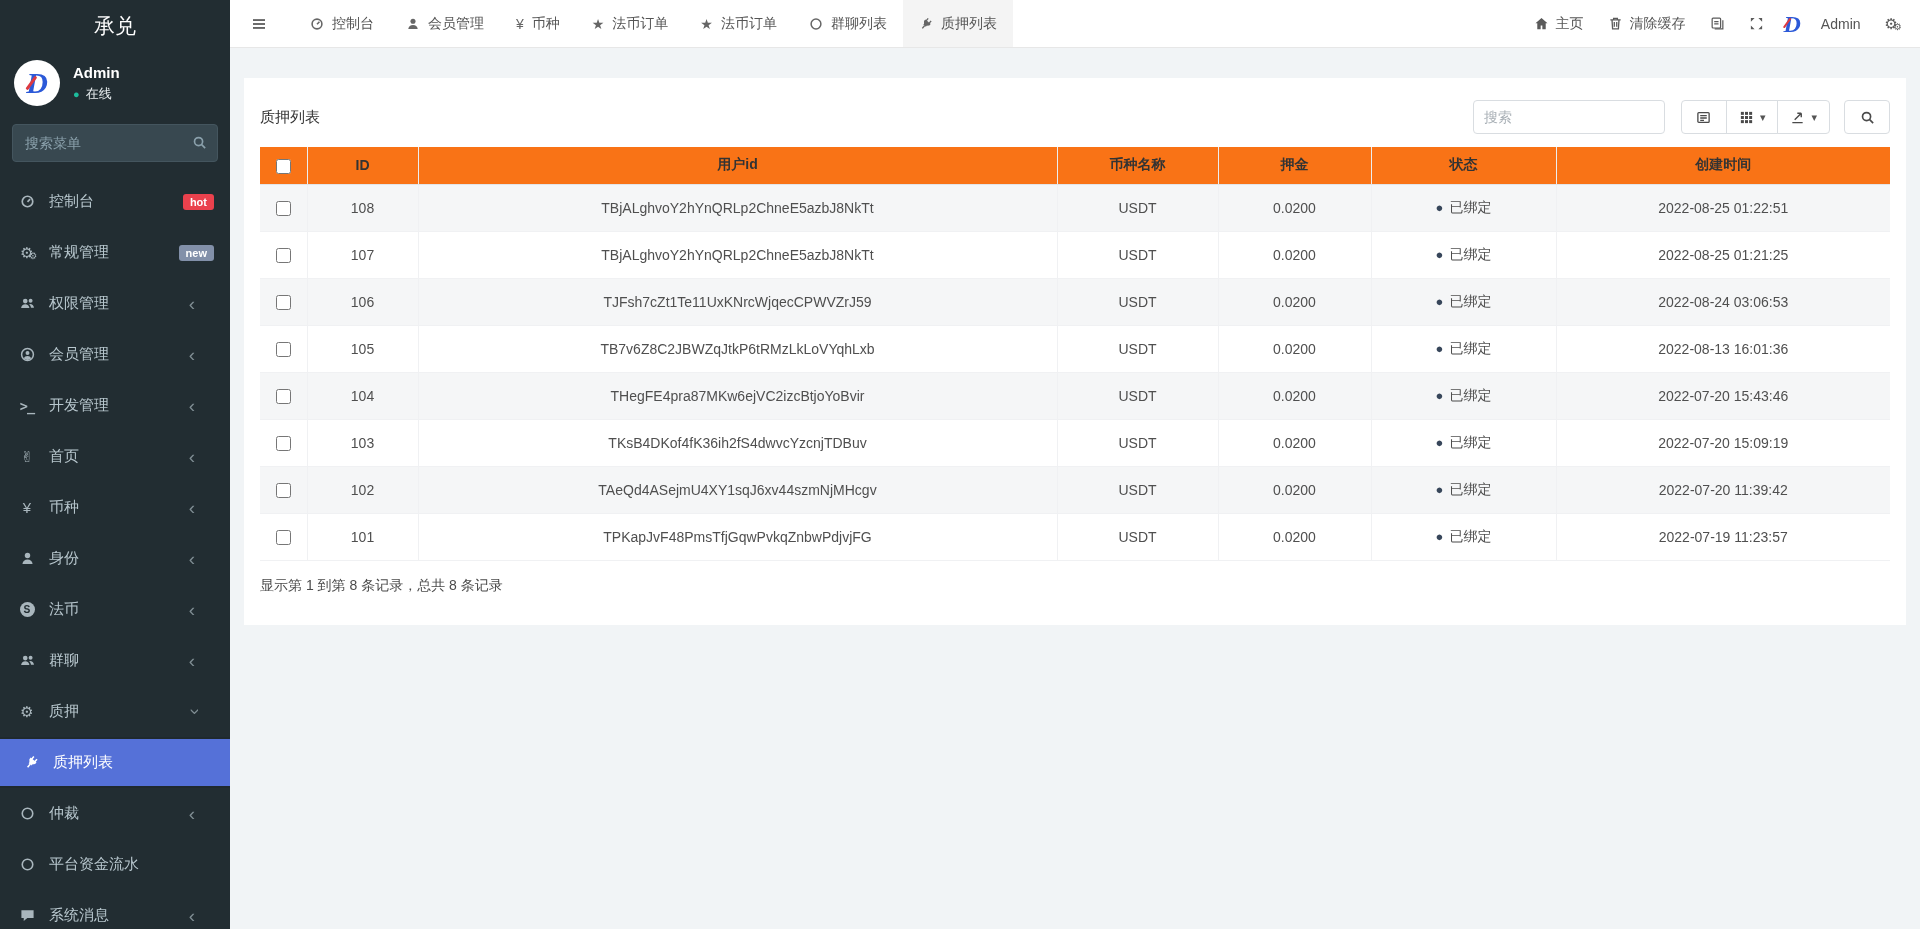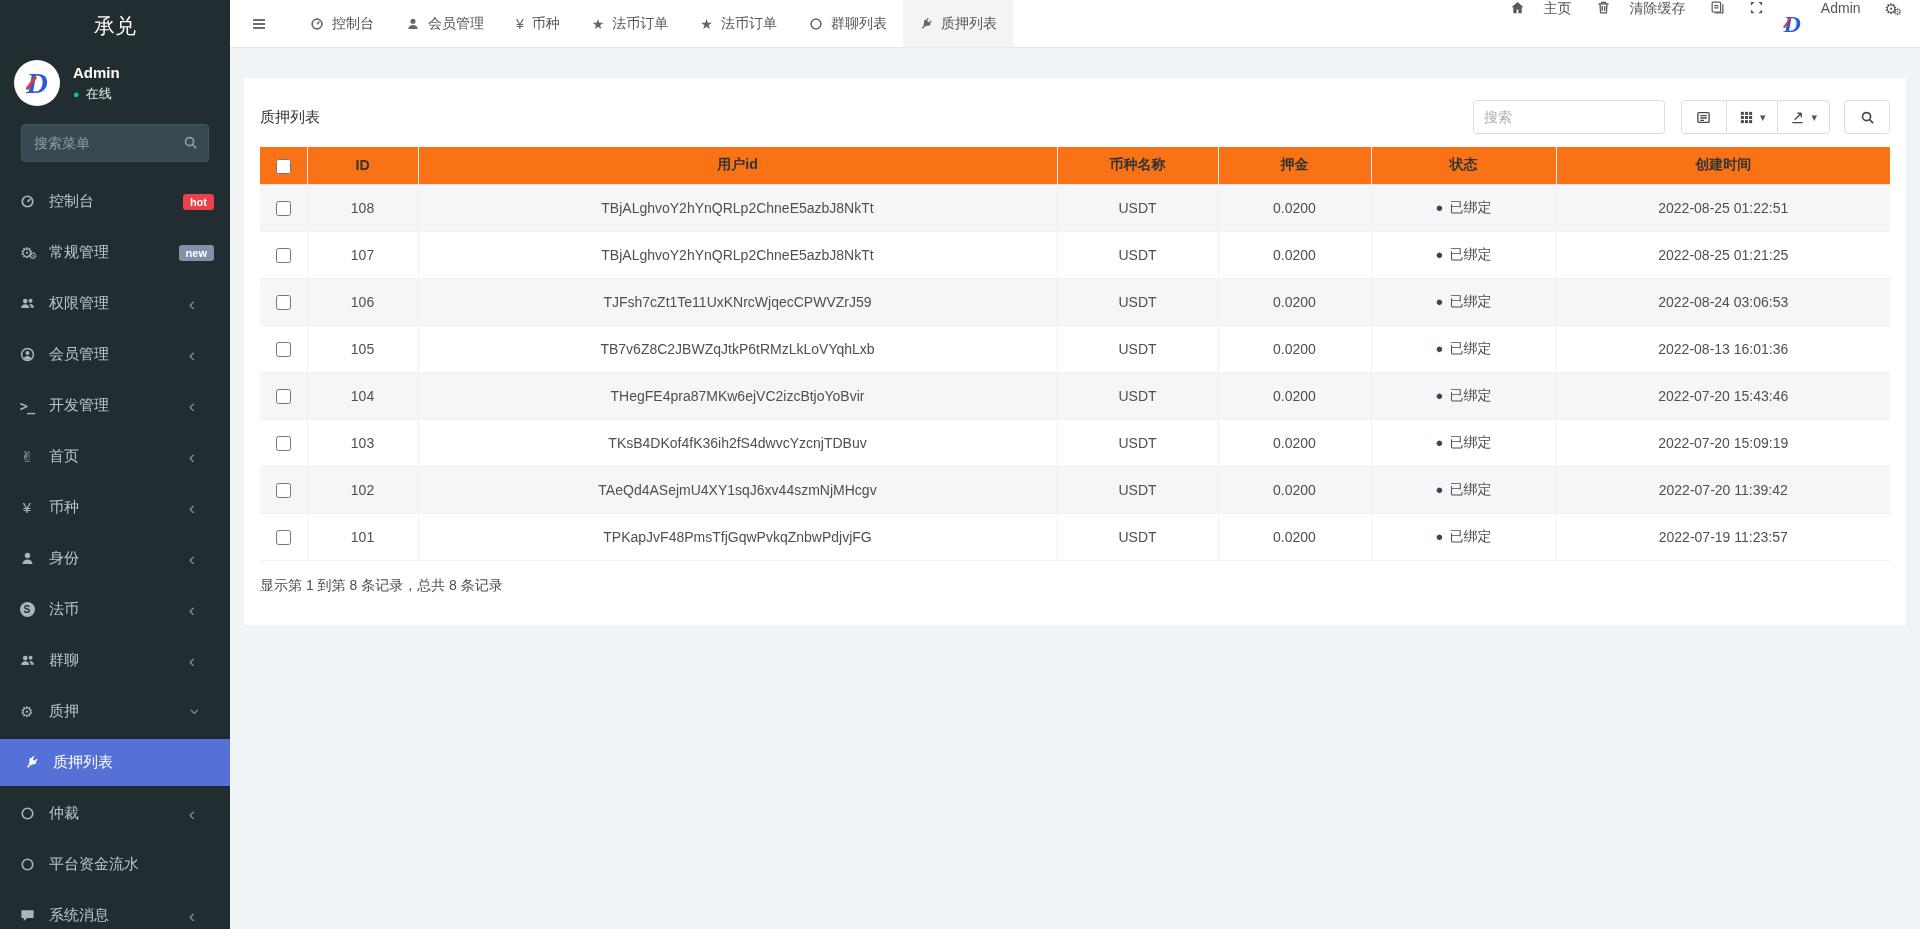--- a/index.html
+++ b/index.html
@@ -23,21 +23,21 @@
   .sidebar{position:fixed;left:0;top:0;bottom:0;width:230px;background:#222d32;color:#b8c7ce;z-index:20;}
   .brand{height:52px;display:flex;align-items:center;justify-content:center;color:#fff;font-size:21px;}
   .user-panel{display:flex;align-items:center;gap:13px;padding:8px 14px 14px;}
   .avatar{width:46px;height:46px;border-radius:50%;background:#fff;display:flex;align-items:center;justify-content:center;overflow:hidden;}
   .logo-d{position:relative;display:inline-block;font-family:"Liberation Serif","DejaVu Serif",serif;font-style:italic;font-weight:bold;color:#2b59d8;line-height:1;}
   .logo-d::after{content:"";position:absolute;left:.12em;top:.22em;width:.09em;height:.52em;background:#dc3a41;transform:rotate(36deg);border-radius:1px;}
   .avatar .logo-d{font-size:30px;}
   .user-name{font-size:15px;font-weight:bold;color:#fff;margin-bottom:4px;}
   .user-status{font-size:13px;color:#e8eef0;display:flex;align-items:center;gap:6px;}
   .online-dot{color:var(--online);font-size:11px;}
-  .menu-search{margin:4px 21px 0;position:relative;}
+  .menu-search{margin:4px 12px 0;position:relative;}
   .menu-search input{width:100%;height:38px;background:#384850;border:1px solid #44555e;border-radius:4px;color:#ccc;padding:0 34px 0 12px;font-size:14px;outline:none;font-family:inherit;}
   .menu-search input::placeholder{color:#8aa0ab;}
   .menu-search .i{position:absolute;right:11px;top:11px;font-size:15px;color:#8aa0ab;}
   .menu{margin-top:14px;}
   .s-item{display:flex;align-items:center;padding:0 16px;height:51px;font-size:15px;cursor:pointer;}
   .s-item .i{width:22px;margin-right:11px;font-size:15px;color:#a9b6bd;display:flex;justify-content:center;}
   .s-label{flex:1;}
   .s-badge{font-size:11px;font-weight:bold;color:#fff;padding:2px 7px;border-radius:3px;}
   .badge-hot{background:var(--badge-hot);}
   .badge-new{background:var(--badge-new);}
@@ -51,21 +51,21 @@
 
   
   .main{margin-left:230px;}
   .navbar{height:48px;background:#fff;border-bottom:1px solid #e7e7e7;display:flex;align-items:stretch;padding-left:8px;padding-right:10px;}
   .nav-burger{width:42px;display:flex;align-items:center;justify-content:center;color:#555;font-size:16px;cursor:pointer;}
   .nav-tabs{display:flex;align-items:stretch;margin-left:14px;}
   .nav-tab{display:flex;align-items:center;gap:8px;padding:0 16px;font-size:14px;color:#555;cursor:pointer;white-space:nowrap;}
   .nav-tab .i{font-size:14px;color:#666;}
   .nav-tab.active{background:#f4f4f4;}
   .nav-right{margin-left:auto;display:flex;align-items:stretch;}
-  .nav-link{display:flex;gap:19px;padding:0 12px;font-size:14px;color:#555;cursor:pointer;}
+  .nav-link{display:flex;align-items:center;gap:7px;padding:0 12px;font-size:14px;color:#555;cursor:pointer;}
   .nav-link .i{font-size:15px;color:#5a5a5a;}
   .nav-logo{display:flex;align-items:center;padding:0 8px;}
   .nav-logo .logo-d{font-size:24px;}
 
   
   .content{padding:30px 14px 0;}
   .tab-strip{display:flex;gap:6px;background:#ecf0f2;padding-left:28px;align-items:stretch;}
   .ftab{height:42px;display:flex;align-items:center;padding:0 17px;font-size:14px;color:#a2a9b0;background:#dee4e9;cursor:pointer;}
   .ftab.active{background:#fff;color:#555;}
   .panel{background:#fff;padding:22px 16px 30px;}

